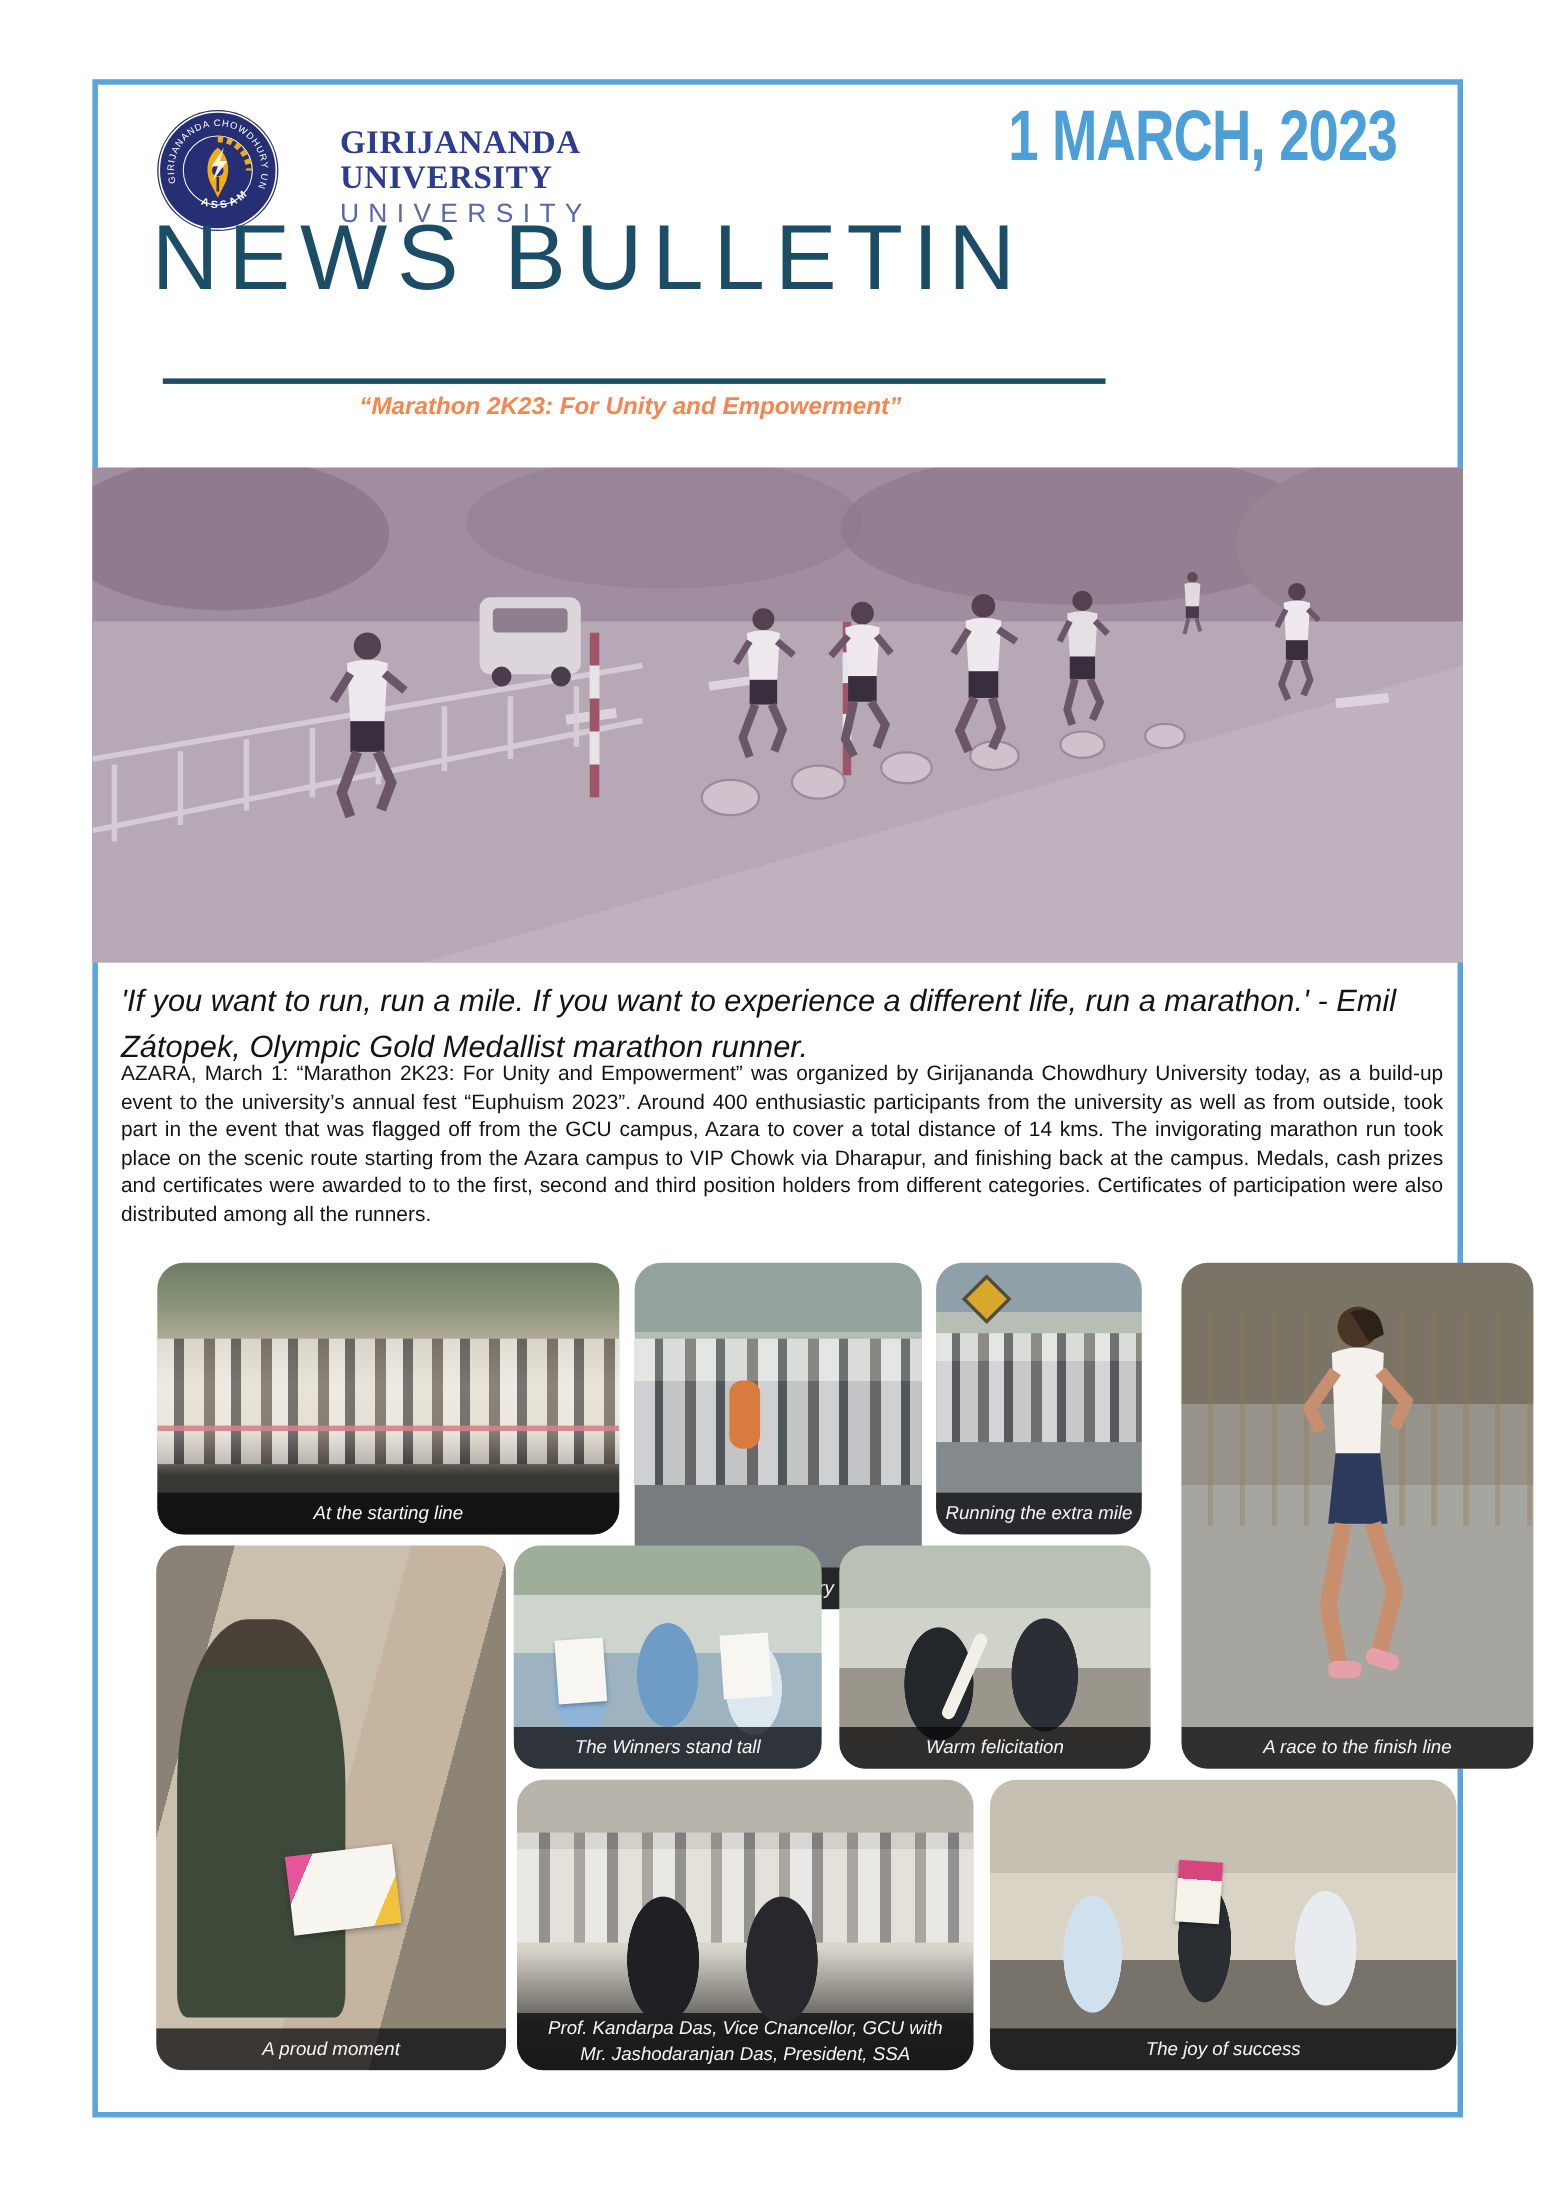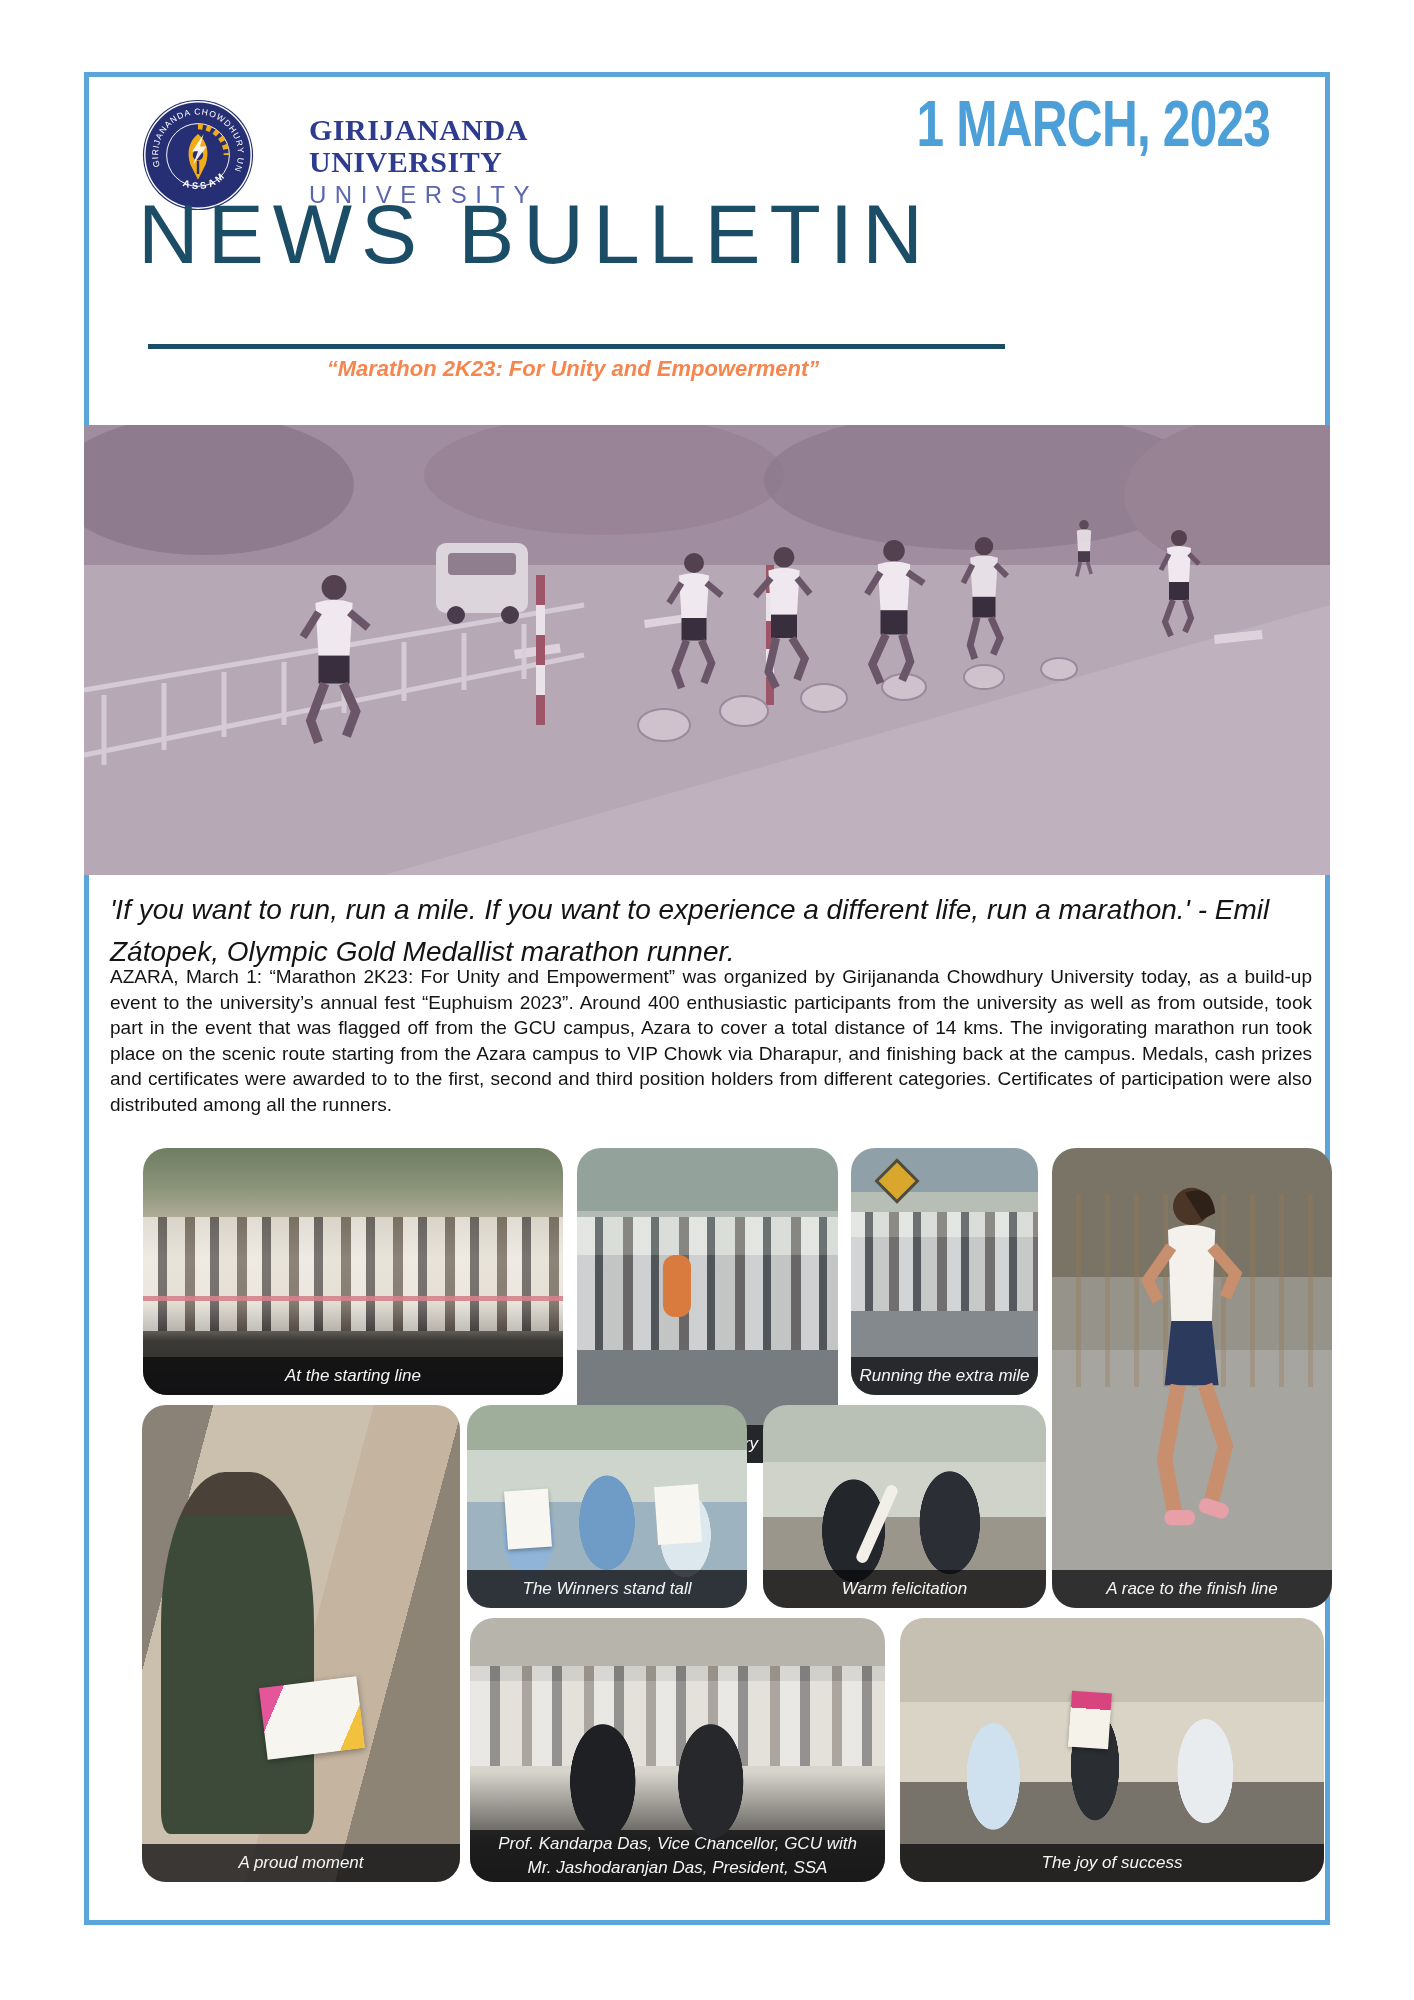--- a/index.html
+++ b/index.html
@@ -53,21 +53,21 @@
   .ph-b::before{content:"";position:absolute;left:0;right:0;top:22%;height:42%;opacity:.7;
         background:repeating-linear-gradient(90deg,rgba(250,250,250,.95) 0 18px,rgba(52,56,62,.8) 18px 26px,rgba(240,240,238,.9) 26px 46px,rgba(90,80,78,.7) 46px 56px);}
   .ph-b::after{content:"";position:absolute;left:33%;top:34%;width:28px;height:62px;
         background:#d97b3e;border-radius:12px;}
   .ph-c{left:767px;top:0;width:187px;height:247px;
         background:linear-gradient(180deg,#8fa0a8 0 18%,#b7beb6 18% 36%,#83898c 36% 100%);}
   .ph-c::before{content:"";position:absolute;left:0;right:0;top:26%;height:40%;opacity:.7;
         background:repeating-linear-gradient(90deg,rgba(250,250,250,.95) 0 14px,rgba(50,52,58,.8) 14px 22px,rgba(238,238,236,.9) 22px 38px,rgba(95,85,80,.7) 38px 48px);}
   .ph-c::after{content:"";position:absolute;left:16%;top:7%;width:26px;height:26px;
         background:#d8a72c;transform:rotate(45deg);border:3px solid #4c4c44;}
-  .ph-d{left:968px;top:0;width:280px;height:460px;
+  .ph-d{left:990px;top:0;width:320px;height:460px;
         background:linear-gradient(180deg,#7a7466 0 28%,#96938a 28% 44%,#a7a59f 44% 100%);}
   .ph-d::before{content:"";position:absolute;left:0;right:0;top:10%;height:42%;opacity:.5;
         background:repeating-linear-gradient(90deg,transparent 0 24px,rgba(150,120,80,.65) 24px 29px);}
   .ph-d svg{position:absolute;left:18%;top:6%;width:64%;height:88%;}
   .ph-e{left:58px;top:257px;width:318px;height:477px;
         background:linear-gradient(105deg,#8a8276 0 16%,#cbbfae 16% 52%,#c4b4a0 52% 72%,#8d8476 72% 100%);}
   .ph-e::before{content:"";position:absolute;left:6%;top:14%;width:48%;height:76%;
         background:linear-gradient(180deg,#4a4238 0 12%,#3d4a3a 12% 100%);border-radius:42% 42% 6% 6%;}
   .ph-e::after{content:"";position:absolute;left:38%;top:58%;width:98px;height:72px;
         background:linear-gradient(120deg,#e5559a 0 18%,#f7f5ef 18% 82%,#f2c23e 82%);

